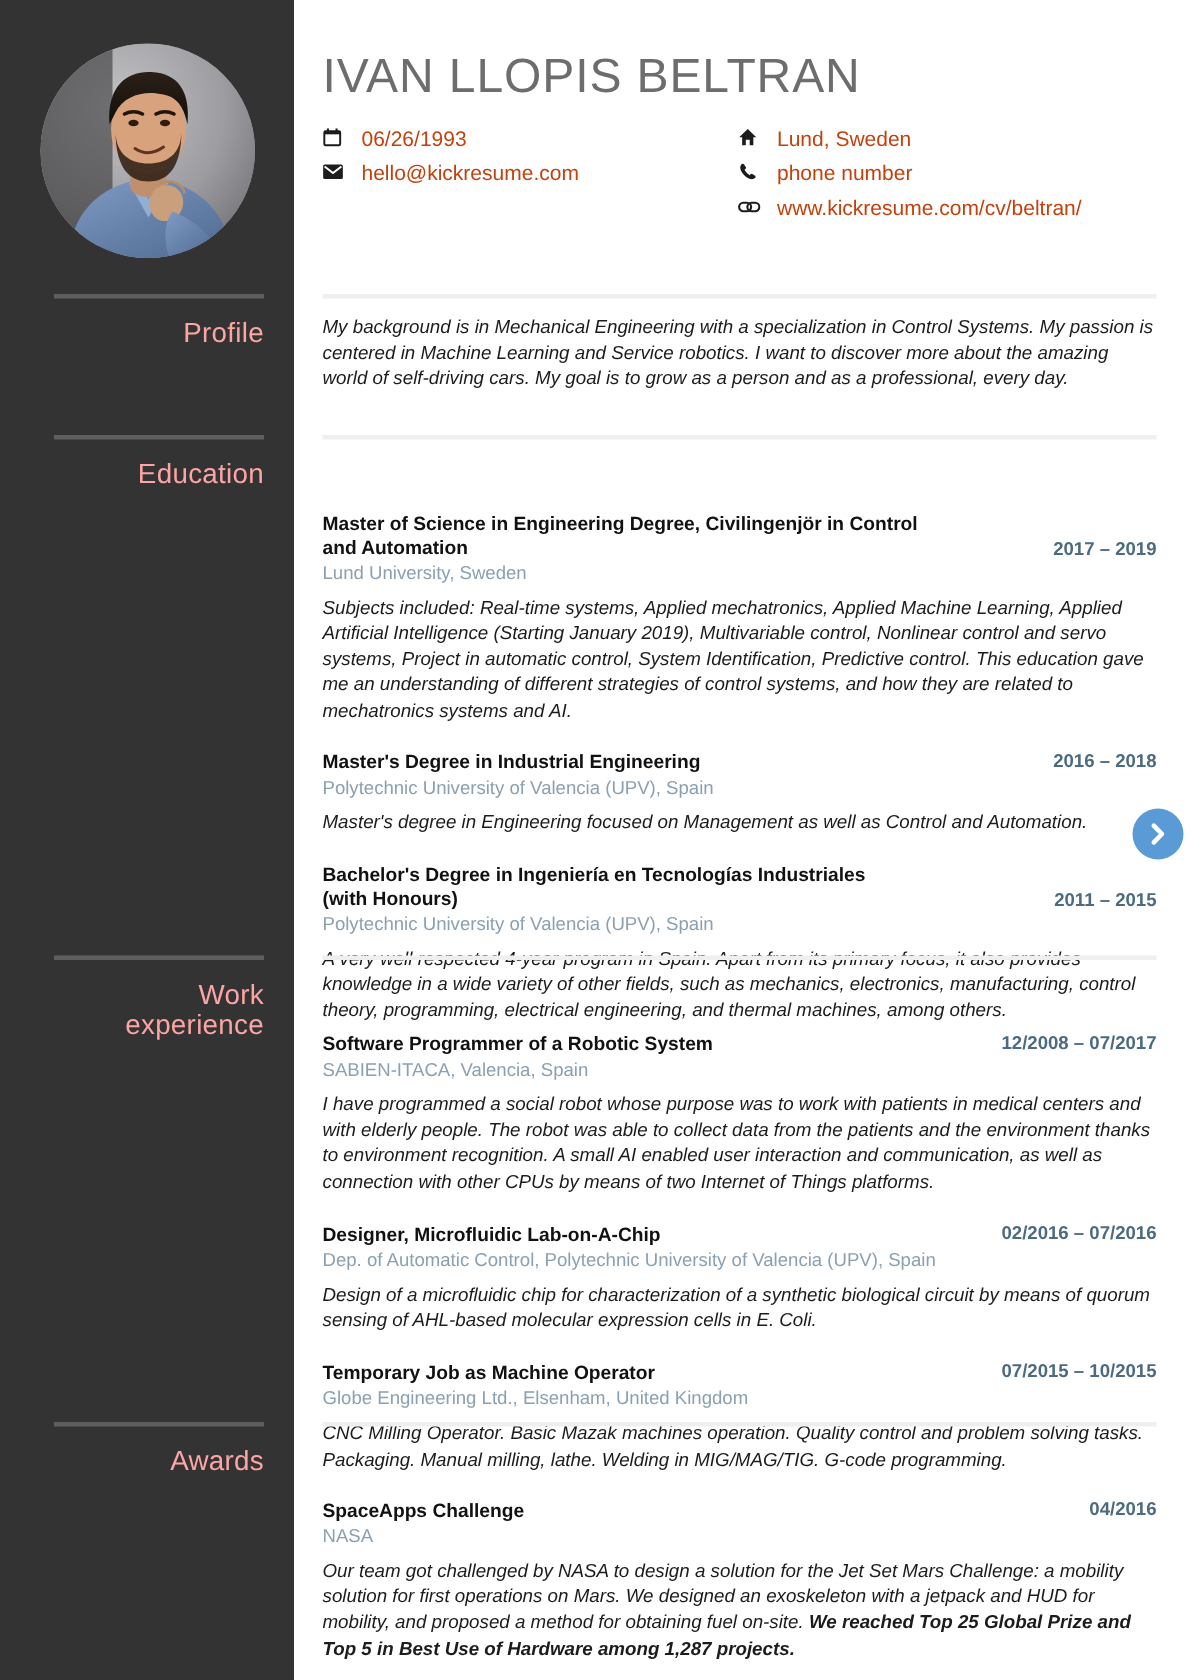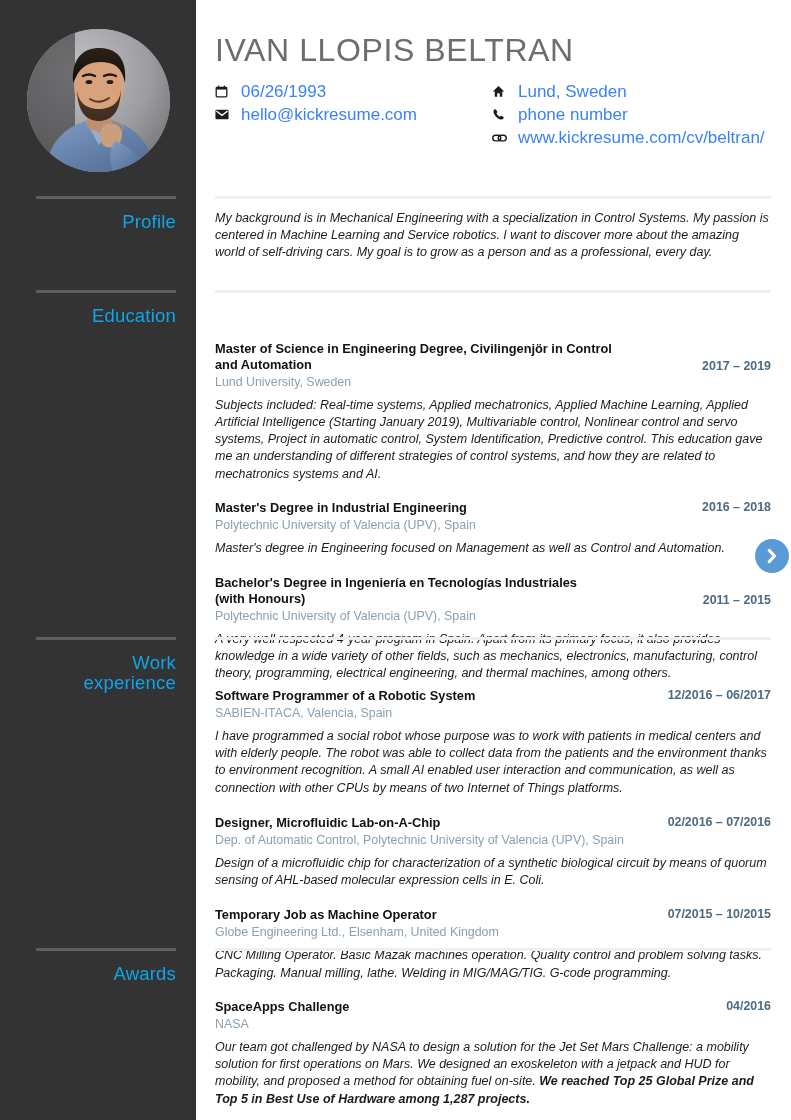--- a/index.html
+++ b/index.html
@@ -36,21 +36,21 @@
 
   .side-sections {
     position:absolute; left:0; top:0;
     width:196px; height:1120px;
   }
   .side-label {
     position:absolute;
     width:140px;
     left:36px;
     text-align:right;
-    color:#0ea5e9;
+    color:#fca5a5;
     font-size:18.5px;
     font-weight:400;
     letter-spacing:.2px;
     line-height:1.1;
   }
   .side-label .rule {
     display:block;
     height:3px;
     background:#5e5e5e;
     margin-bottom:13px;
@@ -80,22 +80,22 @@
     height:23px;
     margin-bottom:0px;
   }
   .contact-icon {
     width:26px; min-width:26px;
     display:flex; align-items:center; justify-content:flex-start;
     color:#1c1c1c;
   }
   .contact-icon svg { display:block; }
   .contact-text {
-    font-size:17px;
-    color:#3b82f6;
+    font-size:14px;
+    color:#c2410c;
     white-space:nowrap;
   }
 
   
   .sec { position:absolute; left:19px; width:556px; }
   .sec-rule {
     height:3px; background:#efefef; width:100%;
     margin-bottom:11px;
   }
 
@@ -329,21 +329,21 @@
         <div class="entry-desc">A very well respected 4-year program in Spain. Apart from its primary focus, it also provides knowledge in a wide variety of other fields, such as mechanics, electronics, manufacturing, control theory, programming, electrical engineering, and thermal machines, among others.</div>
       </div>
     </div>
 
     <div class="sec" style="top:637px;">
       <div class="sec-rule"></div>
 
       <div class="entry">
         <div class="entry-head">
           <div class="entry-title">Software Programmer of a Robotic System</div>
-          <div class="entry-date">12/2016 – 06/2017</div>
+          <div class="entry-date">12/2008 – 07/2017</div>
         </div>
         <div class="entry-sub">SABIEN-ITACA, Valencia, Spain</div>
         <div class="entry-desc">I have programmed a social robot whose purpose was to work with patients in medical centers and with elderly people. The robot was able to collect data from the patients and the environment thanks to environment recognition. A small AI enabled user interaction and communication, as well as connection with other CPUs by means of two Internet of Things platforms.</div>
       </div>
 
       <div class="entry" style="margin-top:18px;">
         <div class="entry-head">
           <div class="entry-title">Designer, Microfluidic Lab-on-A-Chip</div>
           <div class="entry-date">02/2016 – 07/2016</div>
         </div>

